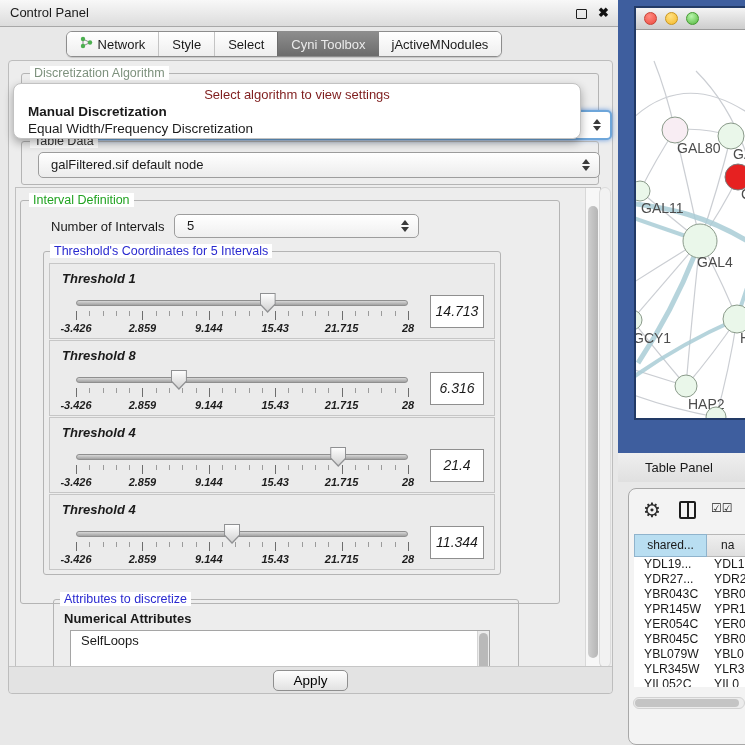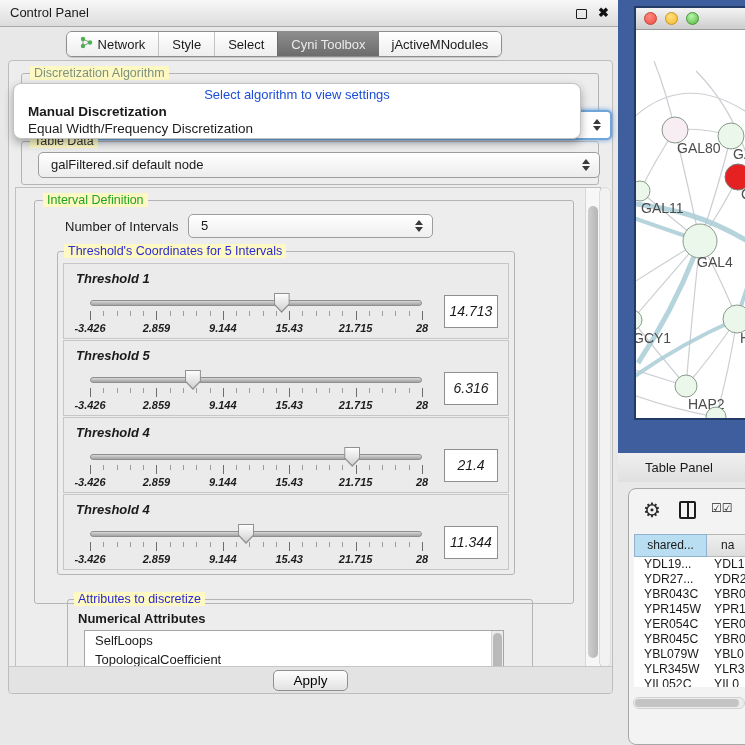--- a/index.html
+++ b/index.html
@@ -25,47 +25,47 @@
   .seg{display:inline-flex;border:1px solid #8d8d8d;border-radius:6px;overflow:hidden;background:#fff;box-shadow:0 1px 1px rgba(0,0,0,.15);}
   .seg .tab{display:flex;align-items:center;gap:5px;padding:4px 13px;font-size:13px;background:linear-gradient(#ffffff,#eeeeee);border-left:1px solid #c4c4c4;cursor:default;white-space:nowrap;}
   .seg .tab:first-child{border-left:none;}
   .seg .tab.sel{background:linear-gradient(#8d8d8d,#6c6c6c);color:#ebebeb;border-left-color:#6c6c6c;}
   .seg .tab.sel+ .tab{border-left:none;}
   .net-ic{display:inline-block;width:13px;height:13px;}
 
   
   .cp-main{position:absolute;left:8px;top:60px;width:605px;height:634px;background:#ededed;border:1px solid #bdbdbd;border-radius:4px;}
   .group{position:absolute;border:1px solid #b4b4b4;border-radius:3px;}
-  .group>.glabel{position:absolute;top:-8px;left:8px;background:#fef9c3;padding:0 4px;font-size:12.5px;}
+  .group>.glabel{position:absolute;top:-8px;left:8px;background:#ffffff;padding:0 4px;font-size:12.5px;}
 
   .g-algo{left:12px;top:12px;width:578px;height:66px;}
   .g-algo>.glabel{color:var(--group-dim-green);}
   .combo-focus{position:absolute;left:20px;top:36px;width:570px;height:30px;background:#fff;border:2px solid var(--accent-focus);border-radius:5px;box-shadow:0 0 5px rgba(80,140,220,.85);}
   .combo-arrows{position:absolute;right:9px;top:50%;transform:translateY(-50%);width:8px;height:14px;}
   .combo-arrows i{position:absolute;left:0;width:0;height:0;border-left:4px solid transparent;border-right:4px solid transparent;}
   .combo-arrows .up{top:1px;border-bottom:5px solid #3a3a3a;}
   .combo-arrows .dn{bottom:1px;border-top:5px solid #3a3a3a;}
 
   .popup{position:absolute;left:4px;top:22px;width:568px;height:56px;background:#fff;border:1px solid #c2c2c2;border-radius:8px;box-shadow:0 4px 10px rgba(0,0,0,.32);z-index:40;}
-  .popup .hint{position:absolute;top:3px;left:0;right:0;text-align:center;color:#1d4ed8;font-size:13px;}
+  .popup .hint{position:absolute;top:3px;left:0;right:0;text-align:center;color:#7f1d1d;font-size:13px;}
   .popup .opt{position:absolute;left:14px;font-size:13.5px;white-space:nowrap;}
   .popup .opt.o0{top:20px;font-weight:bold;}
   .popup .opt.o1{top:37px;}
 
   .g-table{left:12px;top:80px;width:578px;height:44px;}
   .g-table>.glabel{color:#333;}
   .combo{position:absolute;left:16px;top:10px;width:562px;height:26px;background:linear-gradient(#ffffff,#ececec);border:1px solid #9d9d9d;border-radius:5px;}
   .combo .cval{position:absolute;left:12px;line-height:24px;font-size:13px;}
 
   .scrollpane{position:absolute;left:6px;top:126px;width:586px;height:481px;border:1px solid #c0c0c0;background:#ededed;overflow:hidden;}
   .sp-scroll{position:absolute;right:0;top:0;bottom:0;width:15px;background:#f7f7f7;border-left:1px solid #d8d8d8;}
   .sp-thumb{position:absolute;left:2px;top:18px;width:10px;height:452px;border-radius:6px;background:linear-gradient(90deg,#cfcfcf,#b5b5b5);}
   .outer-scroll{position:absolute;right:1px;top:126px;height:481px;width:12px;background:#f2f2f2;border:1px solid #dcdcdc;border-radius:6px;}
 
-  .g-interval{left:18px;top:12px;width:540px;height:404px;}
+  .g-interval{left:4px;top:12px;width:540px;height:404px;}
   .g-interval>.glabel{color:var(--group-green);}
   .noi-label{position:absolute;left:30px;top:18px;font-weight:normal;font-size:13px;}
   .spinner{position:absolute;left:153px;top:13px;width:245px;height:24px;background:linear-gradient(#ffffff,#efefef);border:1px solid #9d9d9d;border-radius:5px;}
   .spinner .sval{position:absolute;left:12px;line-height:22px;font-size:13px;}
 
   .g-thr{left:22px;top:50px;width:458px;height:324px;}
   .g-thr>.glabel{color:var(--group-blue);left:6px;}
   .thr-rows{position:absolute;left:5px;top:11px;right:5px;font-style:italic;}
   .thr-row{position:relative;width:446px;height:76px;border:1px solid #c6c6c6;background:#ebebeb;margin-bottom:1px;}
   .thr-label{position:absolute;left:12px;top:7px;font-weight:bold;font-size:13px;}
@@ -246,21 +246,21 @@
                       <span style="left: 40%;">9.144</span>
                       <span style="left: 60%;">15.43</span>
                       <span style="left: 80%;">21.715</span>
                       <span style="left: 100%;">28</span>
                     </div>
                   </div>
                 </div>
                 <div class="valbox">14.713</div>
               </div>
               <div class="thr-row">
-                <div class="thr-label">Threshold 5</div>
+                <div class="thr-label">Threshold 8</div>
                 <div class="sliderzone">
                   <div class="trackwrap">
                     <div class="track"></div>
                     <div class="handle" style="left: 30.9998%;"></div>
                     <div class="ticks">
                       <i class="tick major" style="left: 0%;"></i>
                       <i class="tick minor" style="left: 4%;"></i>
                       <i class="tick minor" style="left: 8%;"></i>
                       <i class="tick minor" style="left: 12%;"></i>
                       <i class="tick minor" style="left: 16%;"></i>
@@ -390,21 +390,20 @@
                 </div>
                 <div class="valbox">11.344</div>
               </div>
             </div>
         </div>
         <div class="group g-attr">
           <span class="glabel">Attributes to discretize</span>
           <span class="attr-title">Numerical Attributes</span>
           <div class="listbox" id="attrList">
               <div class="li">SelfLoops</div>
-              <div class="li">TopologicalCoefficient</div>
               <div class="list-scroll">
                 <div class="list-thumb"></div>
               </div>
             </div>
         </div>
       </div>
       <div class="sp-scroll">
           <div class="sp-thumb"></div>
         </div>
     </div>

